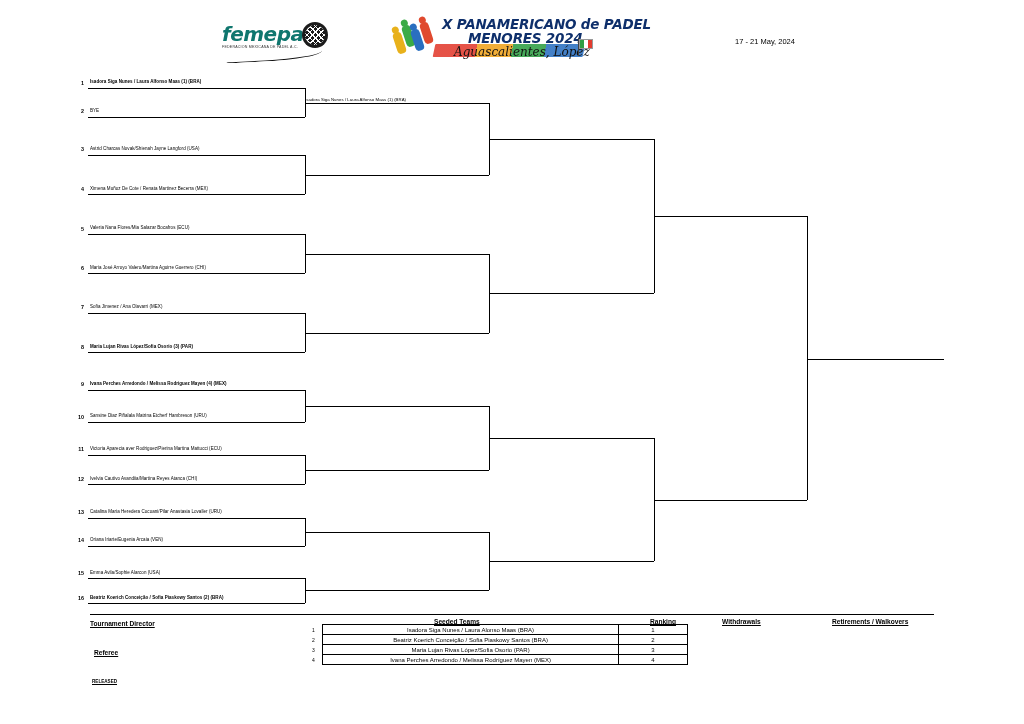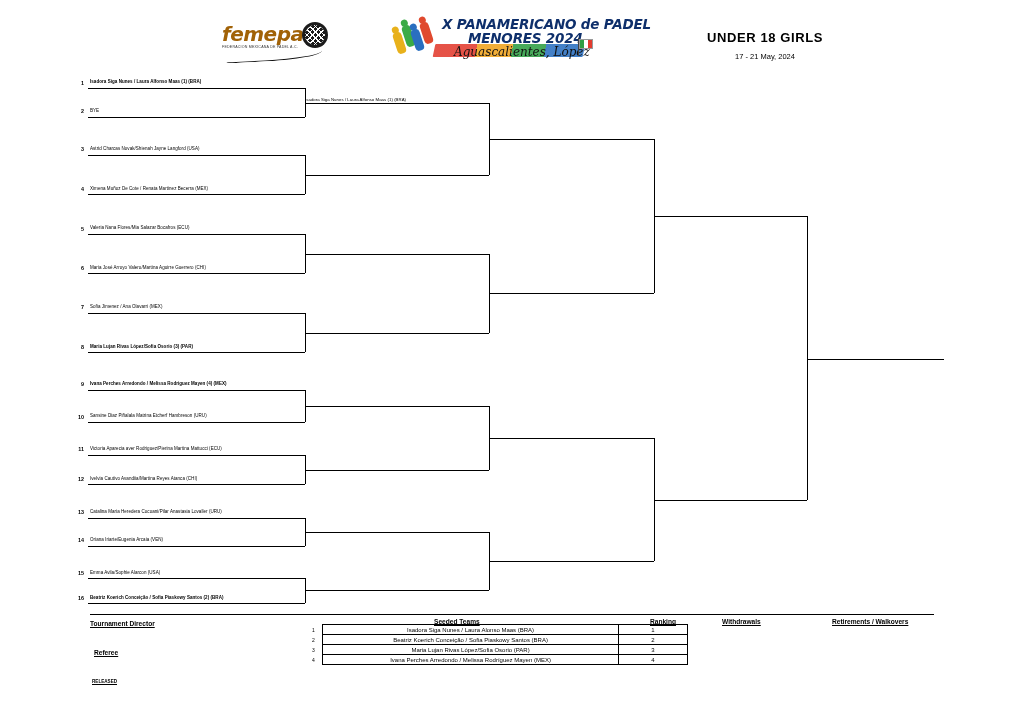--- a/index.html
+++ b/index.html
@@ -69,21 +69,21 @@
     left: 222px; top: 24px;
     width: 108px;
     height: 34px;
   }
   .femepa-word {
     font-family: "DejaVu Sans", sans-serif;
     font-size: 20px;
     font-weight: bold;
     font-style: italic;
     letter-spacing: -0.5px;
-    color: #a16207;
+    color: #0f766e;
     line-height: 20px;
   }
   .femepa-sub {
     font-size: 3.6px;
     letter-spacing: 0.2px;
     color: #333;
     line-height: 5px;
     margin-top: 1px;
   }
   .femepa-ball {
@@ -340,21 +340,20 @@
       <div class="event-title1">X PANAMERICANO de PADEL</div>
       <div class="event-title2">MENORES 2024</div>
       <div class="event-title3">Aguascalientes, López</div>
       <div class="event-flag">
         <span class="pole"></span>
           <span class="cloth"></span>
       </div>
     </div>
 
     <div class="title-block">
-      <div class="title-main">UNDER 18 GIRLS</div>
       <div class="title-dates">17 - 21 May, 2024</div>
     </div>
   </div>
 
   <div class="bracket">
 
     <div class="seedno" style="left:70px; top:80px;">1</div>
     <div class="seedno" style="left:70px; top:108px;">2</div>
     <div class="seedno" style="left:70px; top:146px;">3</div>
     <div class="seedno" style="left:70px; top:186px;">4</div>

